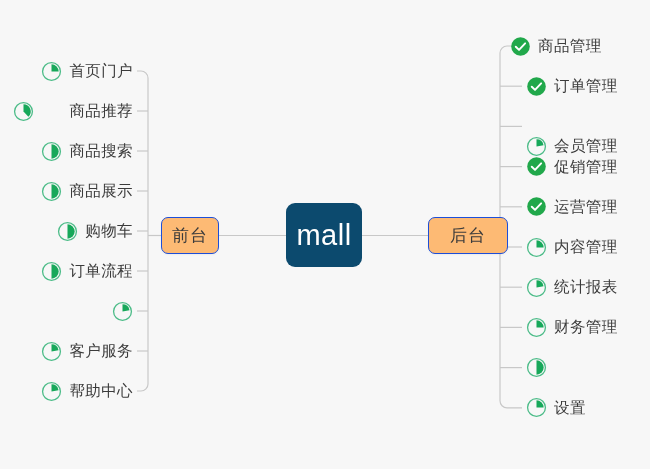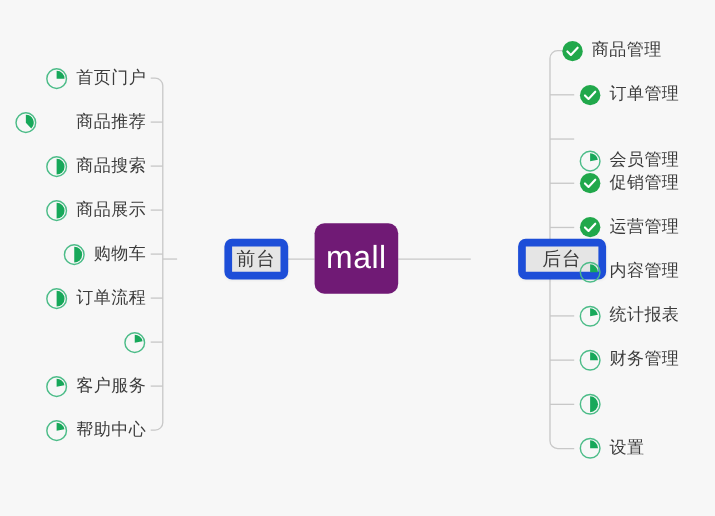--- a/index.html
+++ b/index.html
@@ -52,38 +52,37 @@
   .ico {
     width: 21px;
     height: 21px;
     flex: 0 0 21px;
     display: block;
   }
 
   
   .branch-box {
     position: absolute;
-    background: #e5e5e5;
-    border: 7px solid #1d4ed8;
+    background: #fdba74;
+    border: 1px solid #1d4ed8;
     border-radius: 7px;
     box-shadow: 0 1px 2px rgba(0,0,0,0.045);
     display: flex;
     align-items: center;
     justify-content: center;
     font-size: 17px;
     color: #3b3b3b;
     letter-spacing: 1px;
     box-sizing: border-box;
-    margin-left: 43px;
   }
 
   
   .root-box {
     position: absolute;
-    background: #701a75;
+    background: #0c4a6e;
     border-radius: 9px;
     display: flex;
     align-items: center;
     justify-content: center;
     color: #ffffff;
     font-size: 29px;
     letter-spacing: 0.5px;
     box-sizing: border-box;
   }
 </style>

